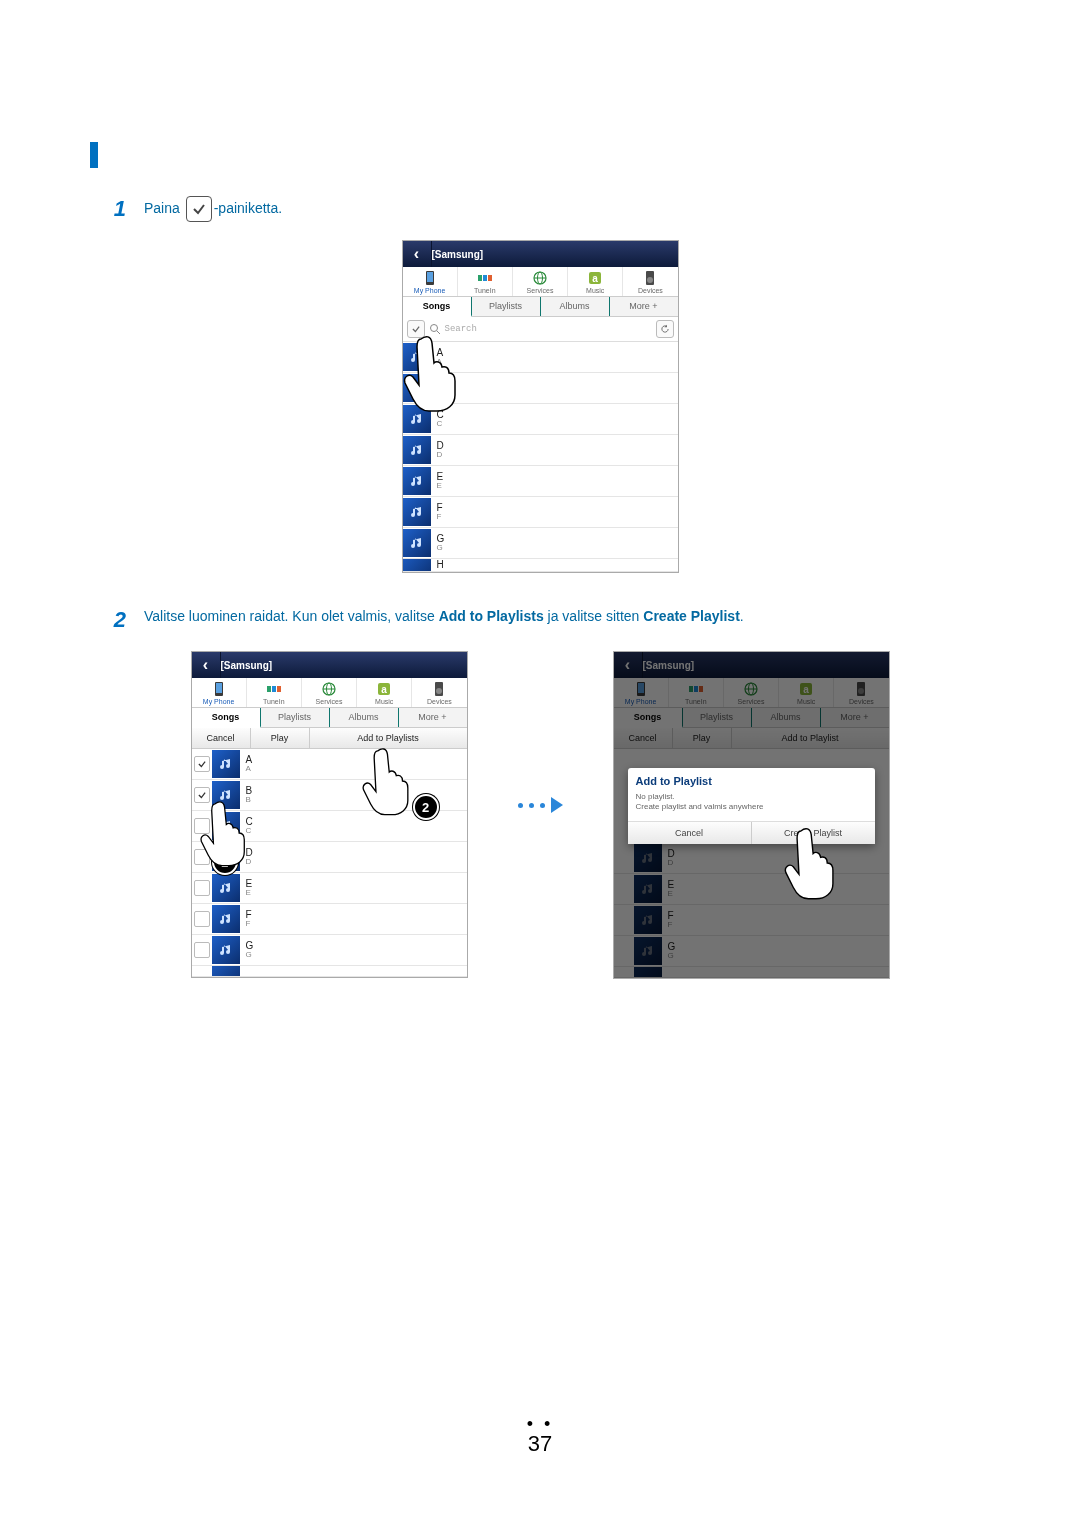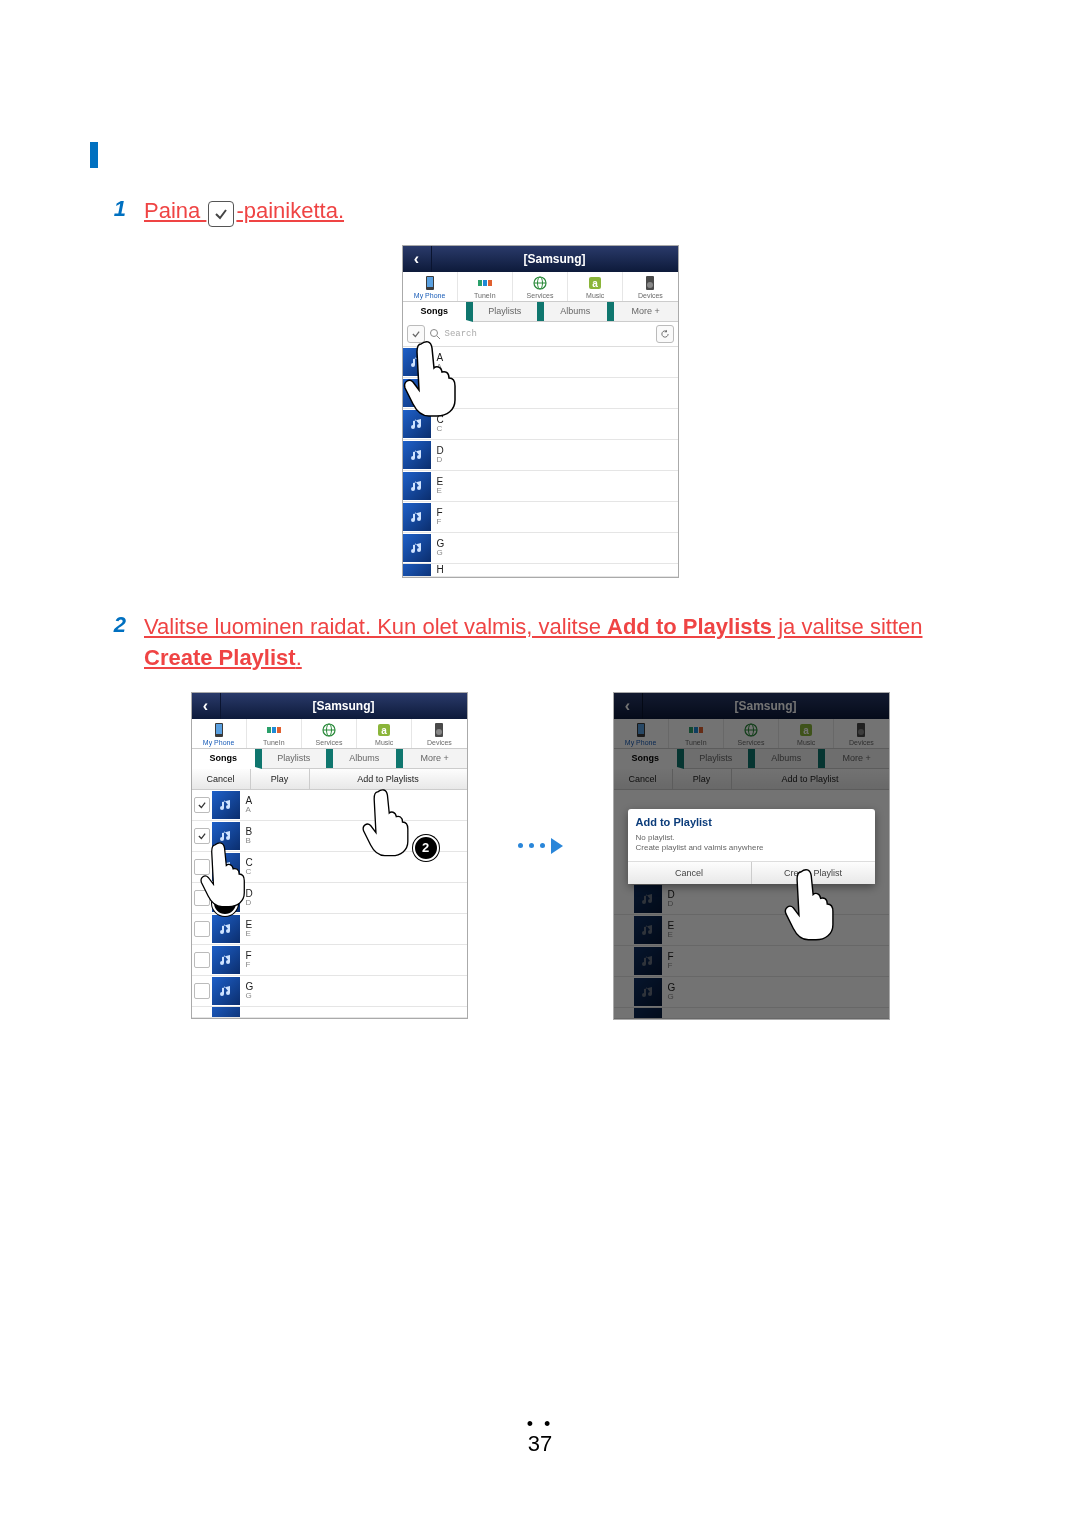--- a/index.html
+++ b/index.html
@@ -37,24 +37,23 @@
     width: 36px;
     font-weight: bold;
     font-style: italic;
     color: #0070c0;
     font-size: 22px;
     text-align: right;
     padding-right: 18px;
     flex: none;
   }
   .step-text {
-    font-size: 22px;
+    font-size: 14px;
     line-height: 1.4;
-    color: #ef4444;
-    text-decoration: underline;
+    color: #0369a1;
   }
   .checkbox-inline {
     display: inline-flex;
     width: 24px;
     height: 24px;
     border: 1px solid #555;
     border-radius: 4px;
     background: #fff;
     align-items: center;
     justify-content: center;
@@ -102,22 +101,22 @@
     background: linear-gradient(#2a3a6a,#0d1a3a);
     border-right: 1px solid #0a1430;
     display: flex;
     align-items: center;
     justify-content: center;
     font-size: 16px;
     font-weight: bold;
   }
   .ph-title {
     flex: 1;
-    text-align: center;
-    font-size: 12px;
+    text-align: left;
+    font-size: 10px;
     font-weight: bold;
   }
 
   
   .src-row {
     display: flex;
     border-bottom: 1px solid #ccc;
     background: #fff;
   }
   .src-cell {
@@ -143,21 +142,21 @@
     display: flex;
     background: #f3f3f3;
     border-bottom: 1px solid #ccc;
   }
   .view-cell {
     flex: 1;
     text-align: center;
     font-size: 9px;
     padding: 4px 0;
     color: #666;
-    border-right: 7px solid #0f766e;
+    border-right: 1px solid #0f766e;
   }
   .view-cell:last-child { border-right: none; }
   .view-cell.active {
     background: #fff;
     color: #000;
     font-weight: bold;
     border-bottom: 2px solid #fff;
     margin-bottom: -1px;
   }
 

